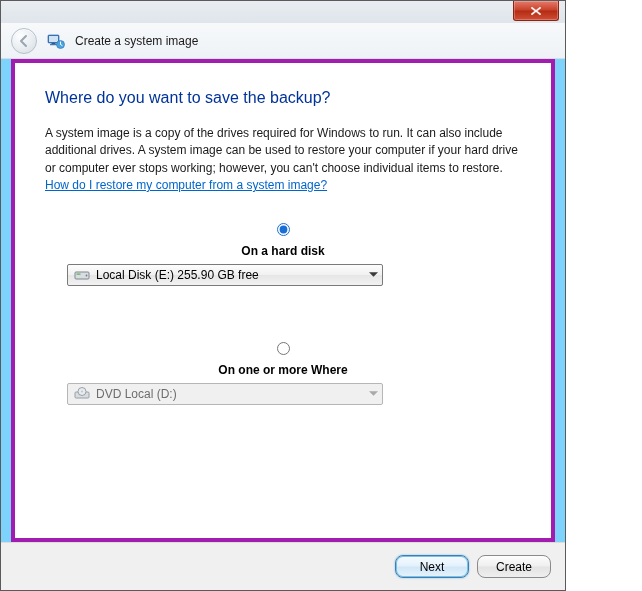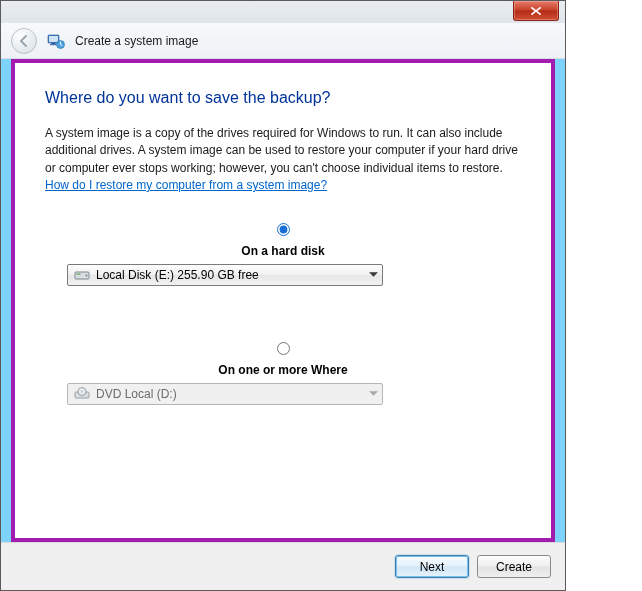--- a/index.html
+++ b/index.html
@@ -60,21 +60,21 @@
 .combo.disabled .c-arrow svg path { fill: #a9a9a9; }
 
 
 .footer {
   position: absolute; left: 0; right: 0; bottom: 0; height: 48px;
   background: #f0f0f0; border-top: 1px solid #dcdcdc;
   display: flex; align-items: center; justify-content: flex-end; gap: 8px; padding: 0 14px;
 }
 .btn {
   min-width: 74px; height: 23px; font-size: 12px;
-  border: 1px solid #8a8a8a; border-radius: 3px;
+  border: 1px solid #8a8a8a; border-radius: 8px;
   background: linear-gradient(#fdfdfd, #efefef 48%, #e3e3e3 52%, #efefef);
   padding: 0 14px; cursor: pointer;
 }
 .btn.primary {
   border: 1px solid #3c7fb1;
   box-shadow: 0 0 0 1px #7cc0e8 inset, 0 0 2px #6fb7e4;
   background: linear-gradient(#f6fbff, #e4f1fb 48%, #cfe6f7 52%, #e7f3fc);
 }
 </style>
 </head>

